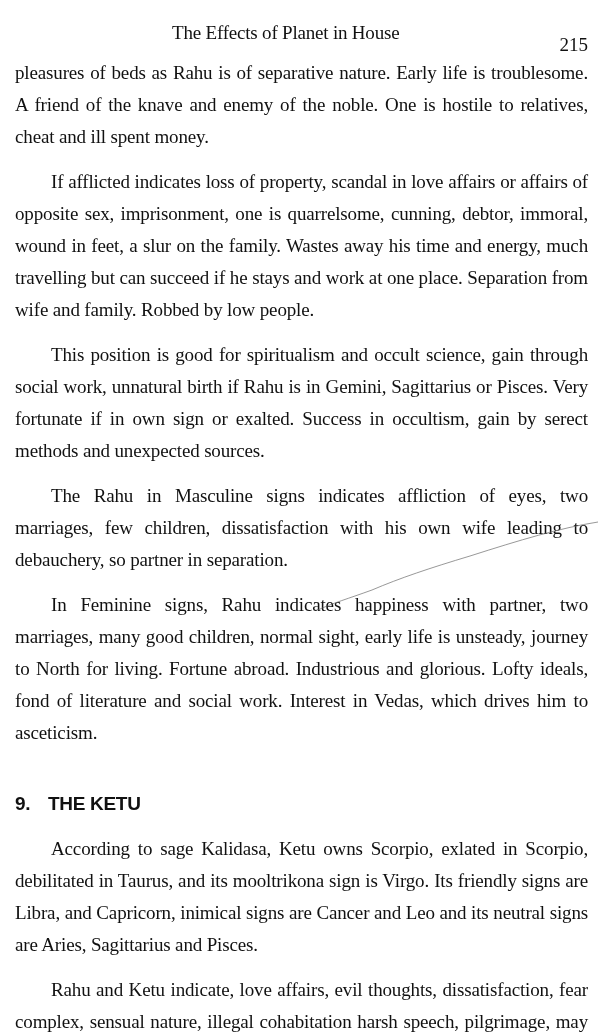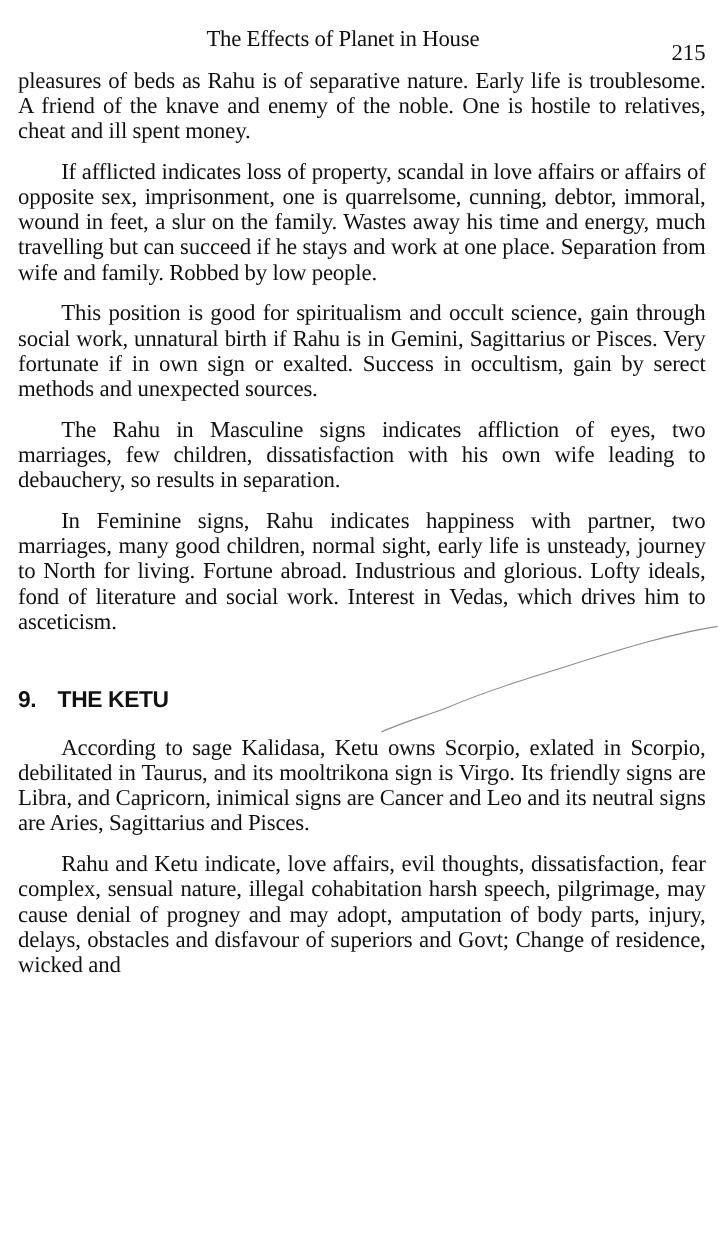--- a/index.html
+++ b/index.html
@@ -12,21 +12,21 @@
     position: absolute; top: 22px; left: 0; width: 600px; height: 24px;
     font-size: 19px;
   }
   .header .title { position: absolute; left: 172px; top: 0; letter-spacing: -0.2px; }
   .header .pagenum { position: absolute; right: 12px; top: 12px; }
   .content {
     position: absolute; top: 57px; left: 15px; width: 573px;
   }
   p {
     margin: 0 0 13px 0;
-    font-size: 19px; line-height: 21px;
+    font-size: 19px; line-height: 32px;
     text-align: justify;
     text-indent: 36px;
     letter-spacing: -0.15px;
   }
   p.cont { text-indent: 0; }
   .section-heading {
     font-family: Liberation Sans, sans-serif;
     font-weight: bold; font-size: 19px;
     margin: 44px 0 18px 0;
     letter-spacing: -0.3px;
@@ -42,21 +42,21 @@
 
 <div class="header">
   <span class="title">The Effects of Planet in House</span>
   <span class="pagenum">215</span>
 </div>
 
 <div class="content">
   <p class="cont">pleasures of beds as Rahu is of separative nature. Early life is troublesome. A friend of the knave and enemy of the noble. One is hostile to relatives, cheat and ill spent money.</p>
   <p>If afflicted indicates loss of property, scandal in love affairs or affairs of opposite sex, imprisonment, one is quarrelsome, cunning, debtor, immoral, wound in feet, a slur on the family. Wastes away his time and energy, much travelling but can succeed if he stays and work at one place. Separation from wife and family. Robbed by low people.</p>
   <p>This position is good for spiritualism and occult science, gain through social work, unnatural birth if Rahu is in Gemini, Sagittarius or Pisces. Very fortunate if in own sign or exalted. Success in occultism, gain by serect methods and unexpected sources.</p>
-  <p>The Rahu in Masculine signs indicates affliction of eyes, two marriages, few children, dissatisfaction with his own wife leading to debauchery, so results in separation.</p>
+  <p>The Rahu in Masculine signs indicates affliction of eyes, two marriages, few children, dissatisfaction with his own wife leading to debauchery, so partner in separation.</p>
   <p>In Feminine signs, Rahu indicates happiness with partner, two marriages, many good children, normal sight, early life is unsteady, journey to North for living. Fortune abroad. Industrious and glorious. Lofty ideals, fond of literature and social work. Interest in Vedas, which drives him to asceticism.</p>
 
   <div class="section-heading">
     <span class="num">9.</span><span>THE KETU</span>
   </div>
 
   <p>According to sage Kalidasa, Ketu owns Scorpio, exlated in Scorpio, debilitated in Taurus, and its mooltrikona sign is Virgo. Its friendly signs are Libra, and Capricorn, inimical signs are Cancer and Leo and its neutral signs are Aries, Sagittarius and Pisces.</p>
   <p>Rahu and Ketu indicate, love affairs, evil thoughts, dissatisfaction, fear complex, sensual nature, illegal cohabitation harsh speech, pilgrimage, may cause denial of progney and may adopt, amputation of body parts, injury, delays, obstacles and disfavour of superiors and Govt; Change of residence, wicked and</p>
 </div>
 

